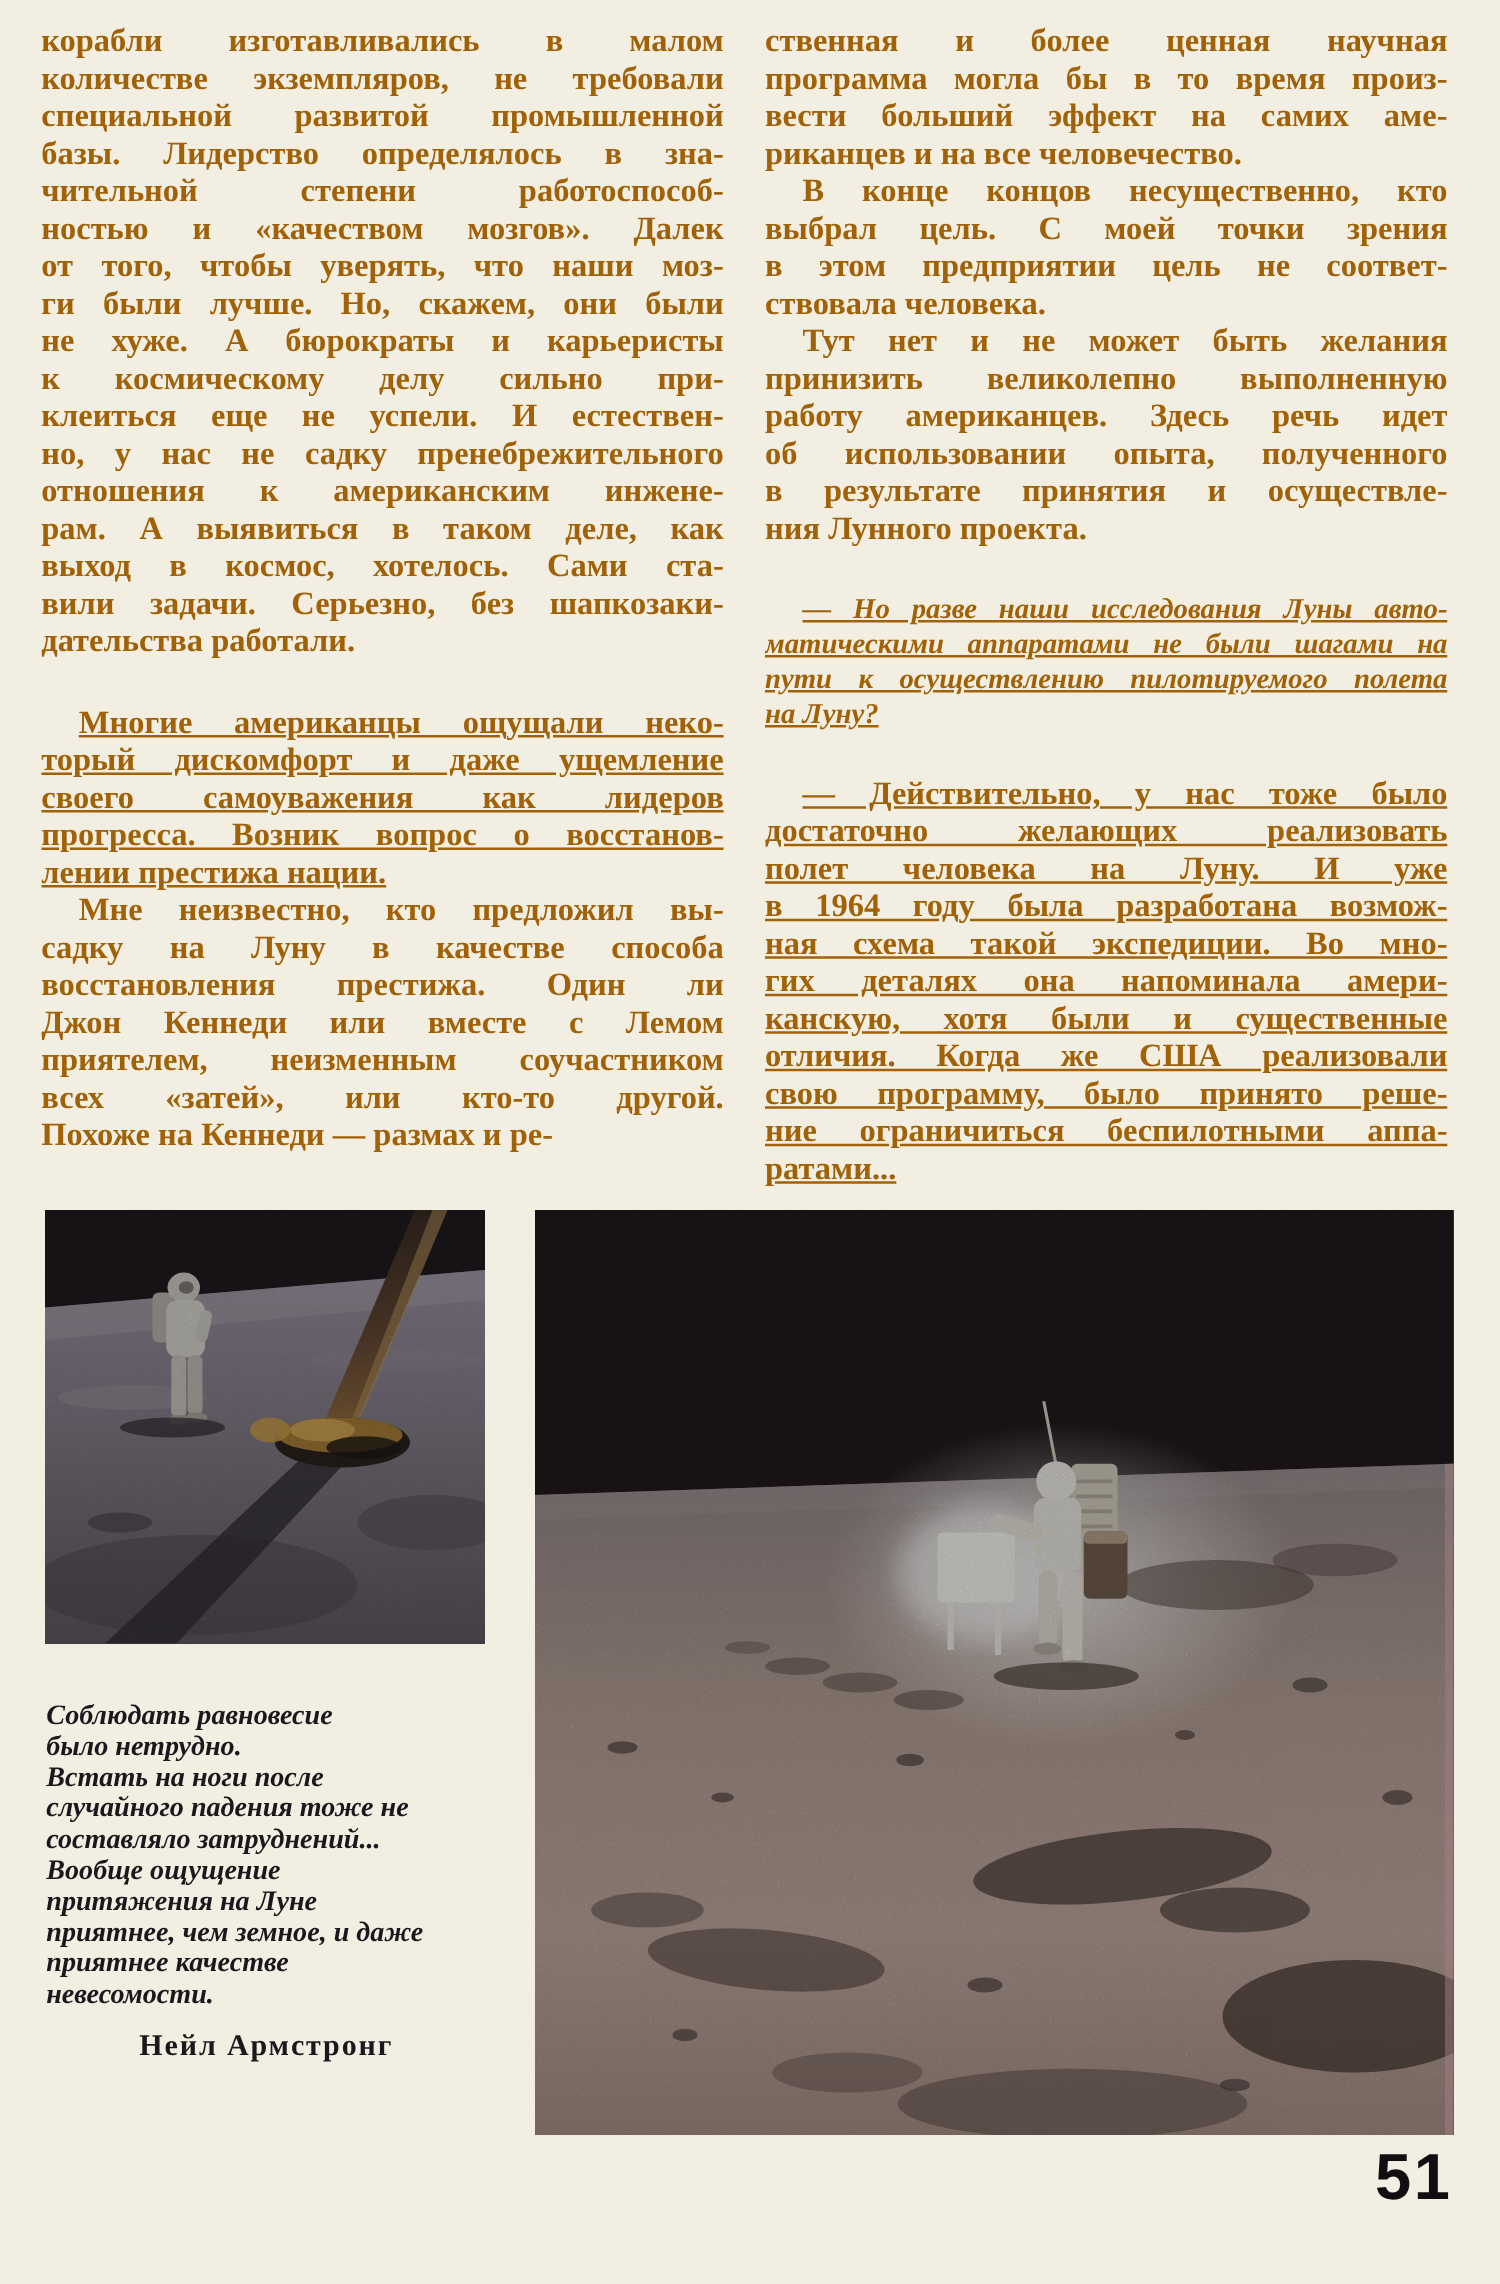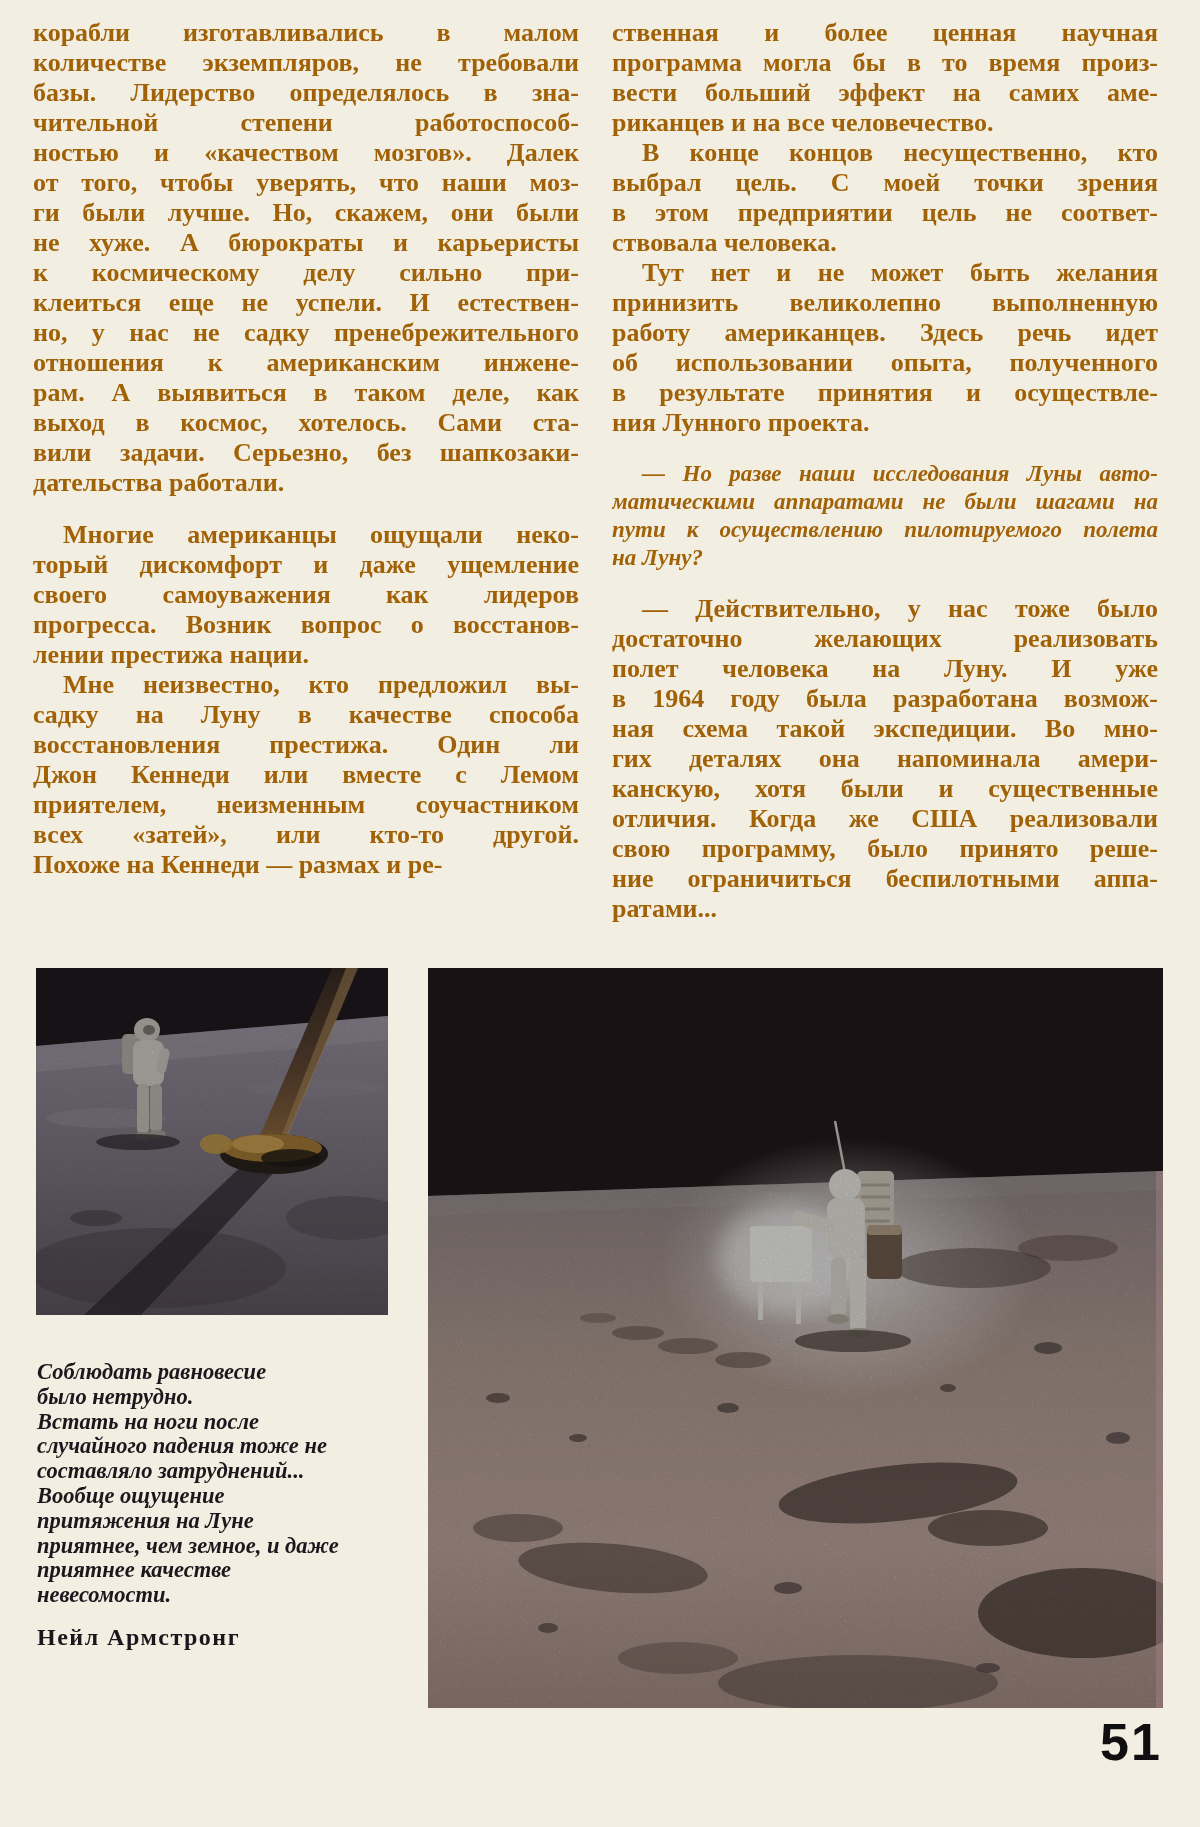--- a/index.html
+++ b/index.html
@@ -5,57 +5,58 @@
   html,body{margin:0;padding:0;}
   body{
     width:1200px;height:1827px;position:relative;
     background:#f3eee2;
     font-family:"Liberation Serif", serif;
     overflow:hidden;
   }
   .col{position:absolute;top:18px;width:546px;color:#a16207;}
   #col-left{left:33px;}
   #col-right{left:612px;}
-  .para.gap{margin-top:22px;}
+  .para.gap{margin-top:35px;text-decoration:underline;}
   .line{
     font-size:26px;line-height:30px;height:30px;
     font-weight:bold;
     text-align:justify;text-align-last:justify;
     overflow:hidden;white-space:normal;
   }
   .line.last{text-align-last:left;}
   .line.indent{text-indent:30px;}
   .para.italic .line{
     font-style:italic;font-size:23px;line-height:28px;height:28px;
   }
   .photo{position:absolute;overflow:hidden;background:#241a1e;}
   #photo-left{left:36px;top:968px;width:352px;height:347px;}
   #photo-right{left:428px;top:968px;width:735px;height:740px;}
   #caption{position:absolute;left:37px;top:1360px;width:366px;color:#1d171d;}
   .cap-line{
     font-size:22.5px;line-height:24.8px;
     font-style:italic;font-weight:bold;
   }
   #attribution{
-    margin-top:16px;text-align:left;padding-right:14px;
+    margin-top:16px;text-align:center;padding-right:14px;
     font-size:24px;font-weight:bold;letter-spacing:1.5px;
   }
   #pagenum{
     position:absolute;left:1100px;top:1712px;
     font-family:"Liberation Sans", sans-serif;
     font-size:52px;font-weight:bold;color:#100e10;letter-spacing:2px;
   }
 </style>
 </head>
 <body>
 
 <div id="col-left" class="col">
     <div class="para">
       <div class="line">корабли изготавливались в малом</div>
       <div class="line">количестве экземпляров, не требовали</div>
+      <div class="line">специальной развитой промышленной</div>
       <div class="line">базы. Лидерство определялось в зна-</div>
       <div class="line">чительной степени работоспособ-</div>
       <div class="line">ностью и «качеством мозгов». Далек</div>
       <div class="line">от того, чтобы уверять, что наши моз-</div>
       <div class="line">ги были лучше. Но, скажем, они были</div>
       <div class="line">не хуже. А бюрократы и карьеристы</div>
       <div class="line">к космическому делу сильно при-</div>
       <div class="line">клеиться еще не успели. И естествен-</div>
       <div class="line">но, у нас не садку пренебрежительного</div>
       <div class="line">отношения к американским инжене-</div>

